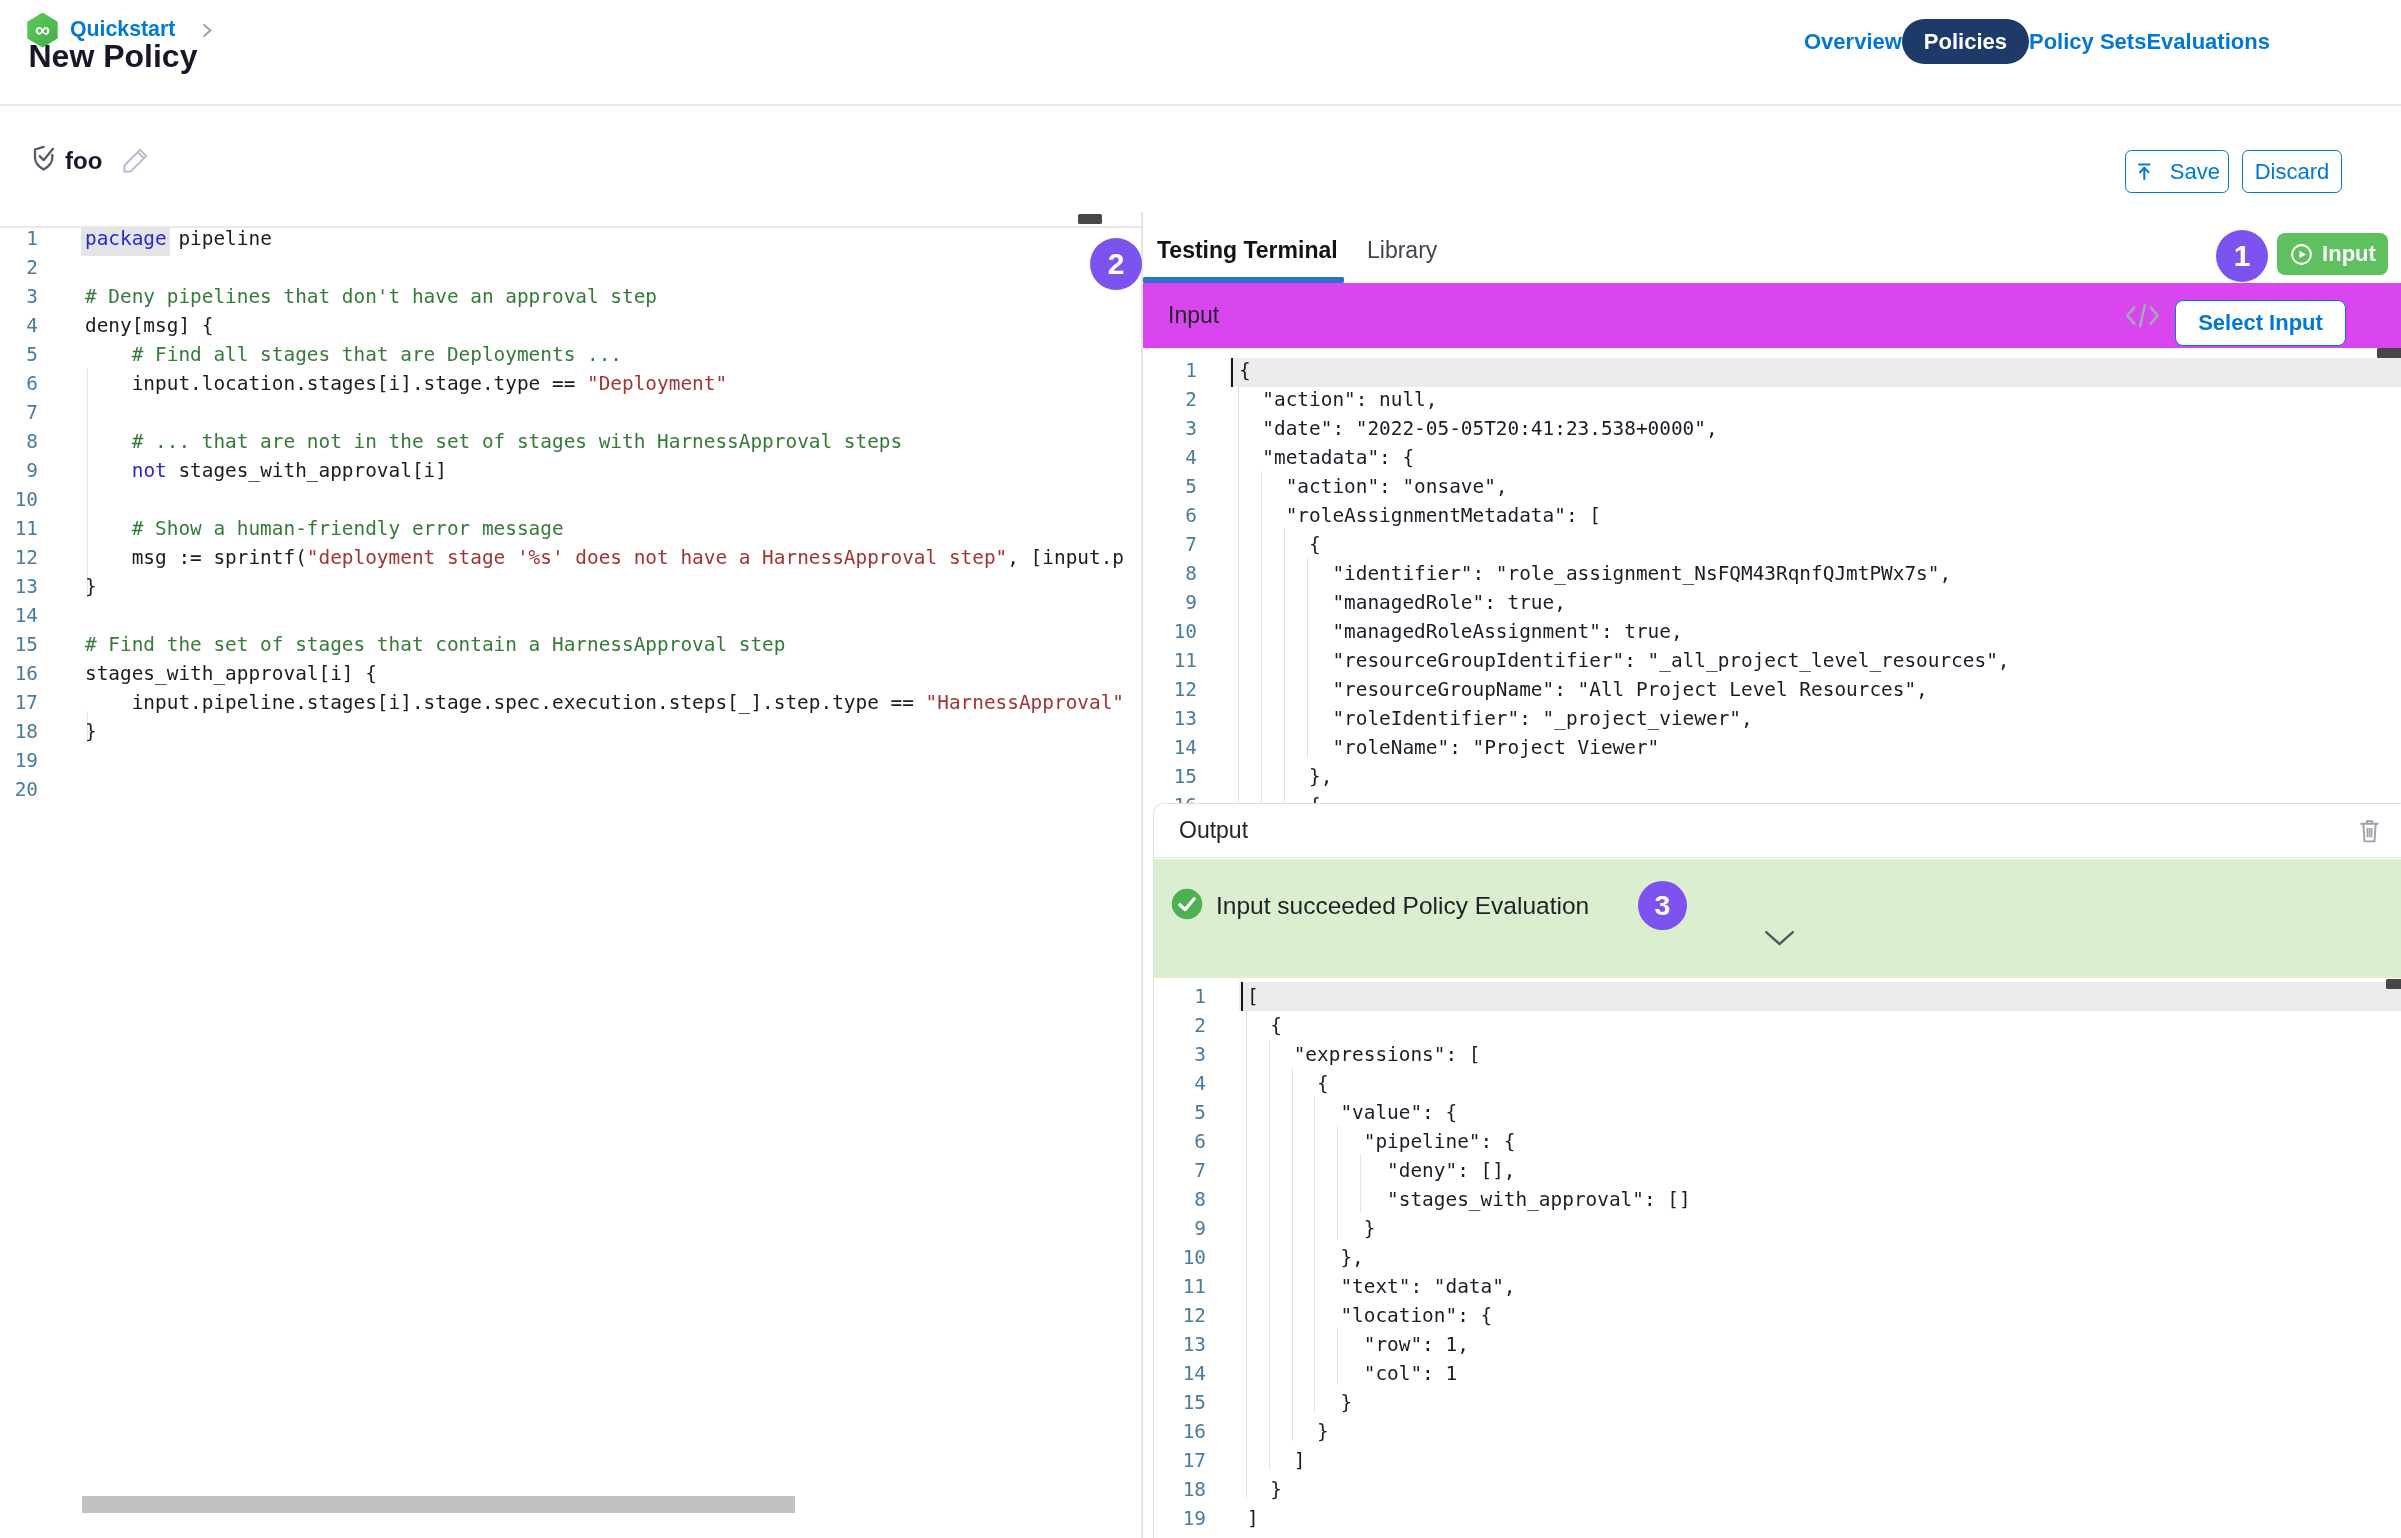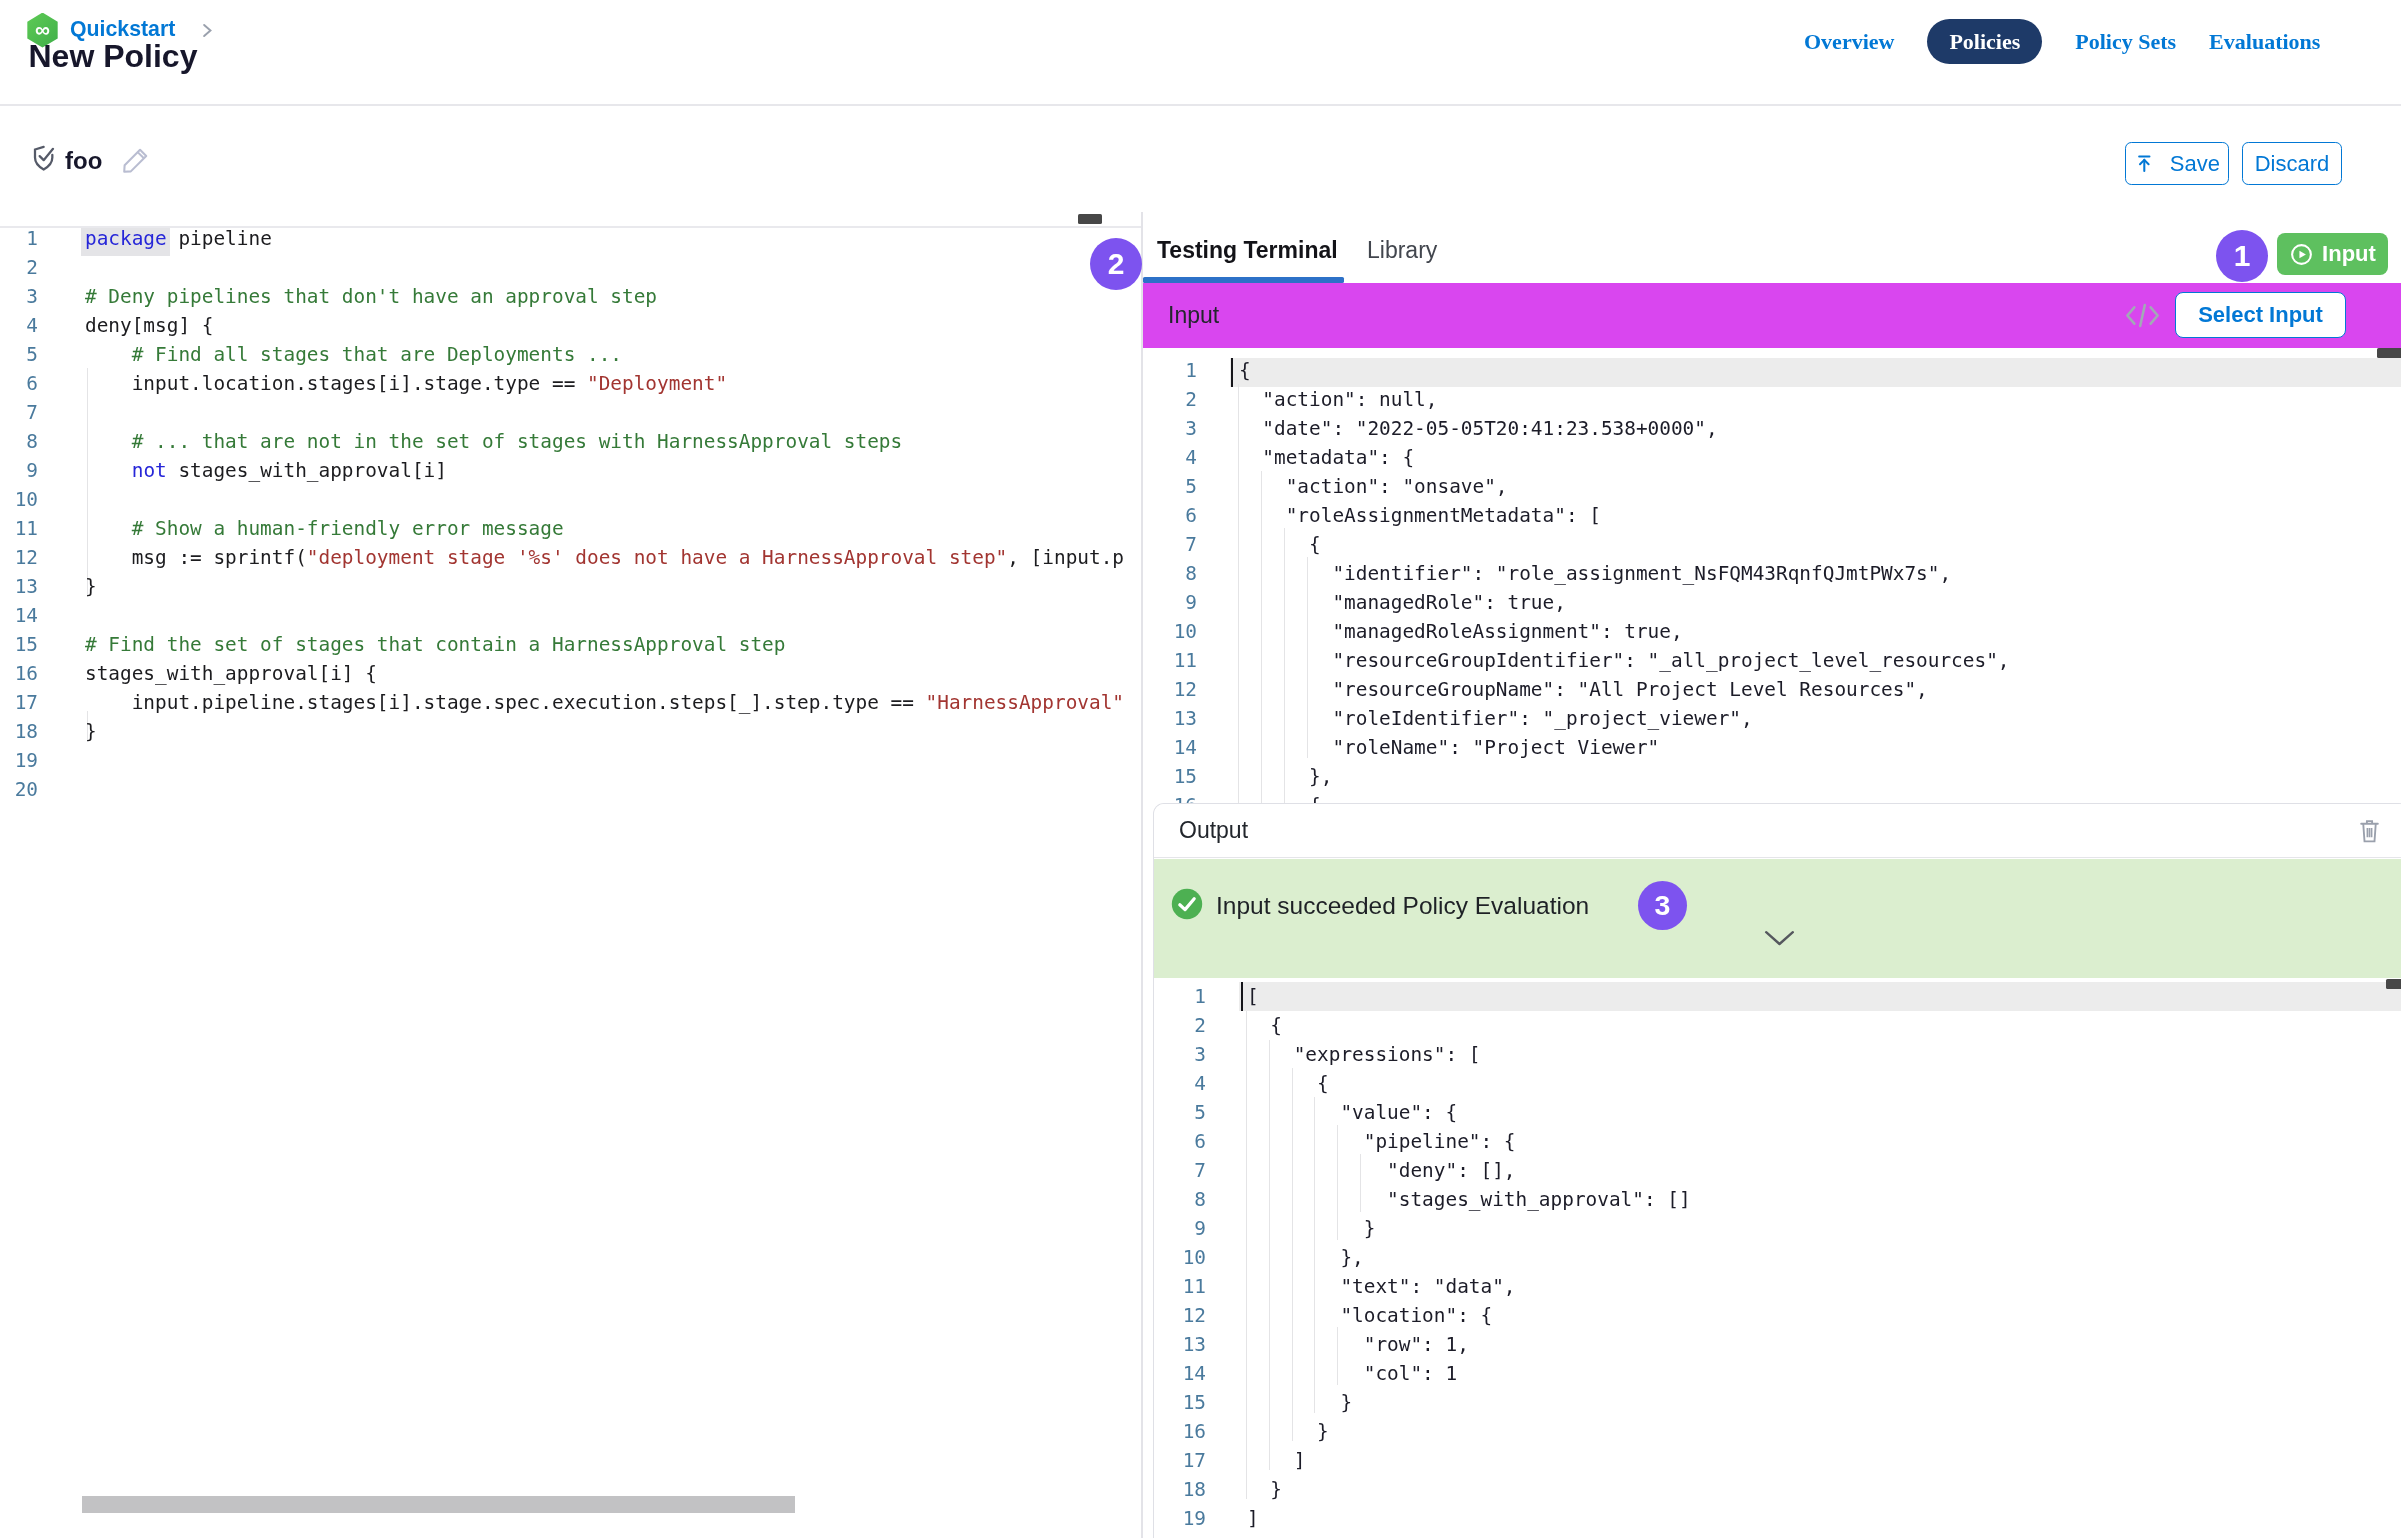--- a/index.html
+++ b/index.html
@@ -12,33 +12,33 @@
 
   
   .logo { left:26px; top:12.6px; width:33px; height:35px;
     background:linear-gradient(135deg,#5ecb55,#3fae49);
     clip-path:polygon(50% 0,96% 26%,96% 74%,50% 100%,4% 74%,4% 26%);
     display:flex; align-items:center; justify-content:center;
     color:#fff; font-size:21.3px; font-weight:700; }
   .breadcrumb { left:70px; top:17.4px; font-size:21.3px; font-weight:600; color:#0278d5; }
   .crumb-chev { left:201px; top:20.6px; }
   .page-title { left:28.5px; top:38px; font-size:32px; font-weight:700; color:#17172b; }
-  .nav { left:1804px; top:17.4px; height:49px; display:flex; gap:33px; align-items:center;font-family:Liberation Serif, serif; }
+  .nav { left:1804px; top:17.4px; height:49px; display:flex; align-items:center; }
   .nav-link { font-size:22px; font-weight:600; color:#0278d5; cursor:pointer; }
   .nav-pill { background:#1e3a68; color:#fff; font-size:22px; font-weight:700;
     padding:9.5px 22px; border-radius:25px; }
 
   
   .toolbar-divider { left:0; top:104px; width:2401px; height:1.6px; background:#e7e7eb; }
   .shield { left:28.5px; top:142px; }
   .policy-name { left:65px; top:147px; font-size:24px; font-weight:700; color:#17172b; }
   .pencil { left:119px; top:144px; }
   .btn-outline { height:43px; border:1.6px solid #0278d5; border-radius:6.3px; background:#fff;
     color:#0278d5; font-size:22px; font-weight:500; display:flex; align-items:center;
-    justify-content:center; gap:15px; cursor:pointer; font-family:"Liberation Sans",sans-serif; }
+    justify-content:center; gap:15px; cursor:pointer; font-family:"Liberation Sans",sans-serif;margin-top:8px; }
   .save-btn { left:2125px; top:142px; width:104px; }
   .discard-btn { left:2242px; top:142px; width:100px; }
 
   
   .editor-topline { left:0; top:226px; width:1141px; height:1.6px; background:#e9e9ed; }
   .pane-divider { left:1141px; top:212px; width:1.6px; height:1326px; background:#e3e3e8; }
   .gutter { color:#4a7a9d; text-align:right; }
   .word-hl { left:81px; top:228px; width:89px; height:28px; background:#e4e4e7; z-index:0; }
   .guide { background:#e4e4e6; width:0.8px; z-index:1; }
   .code-layer { z-index:2; }

